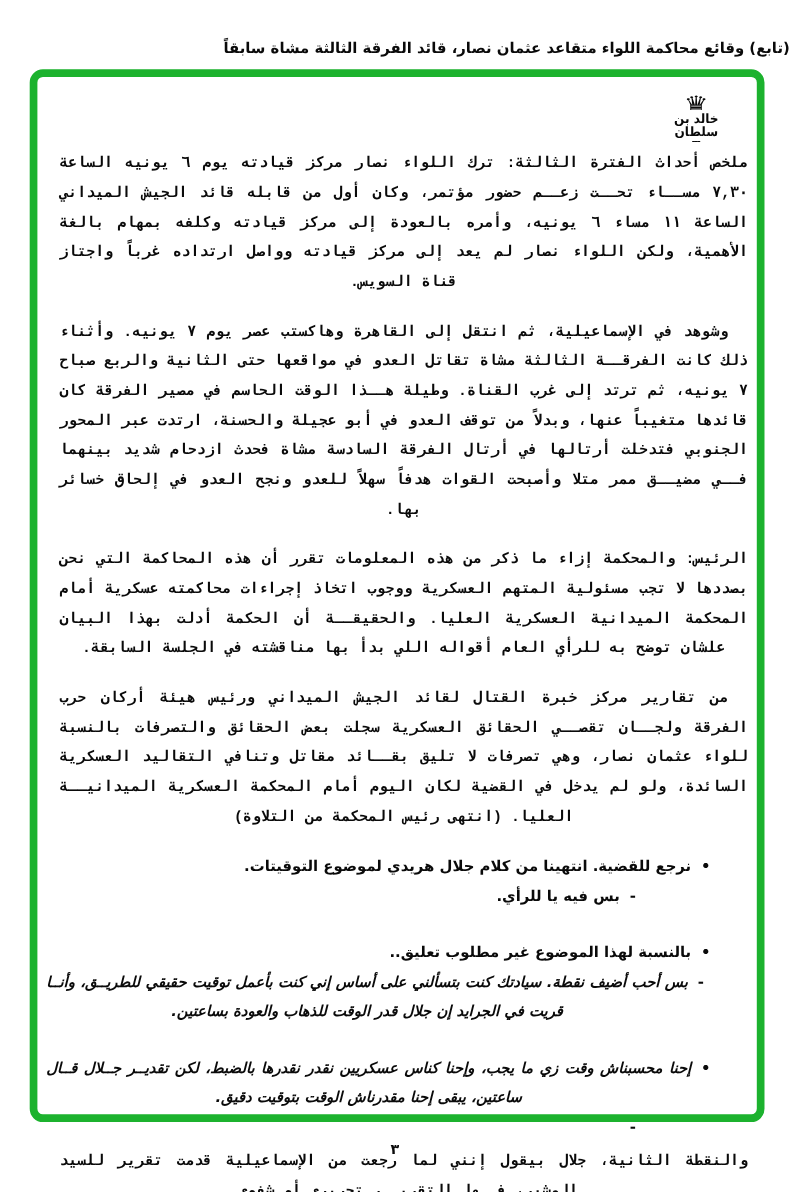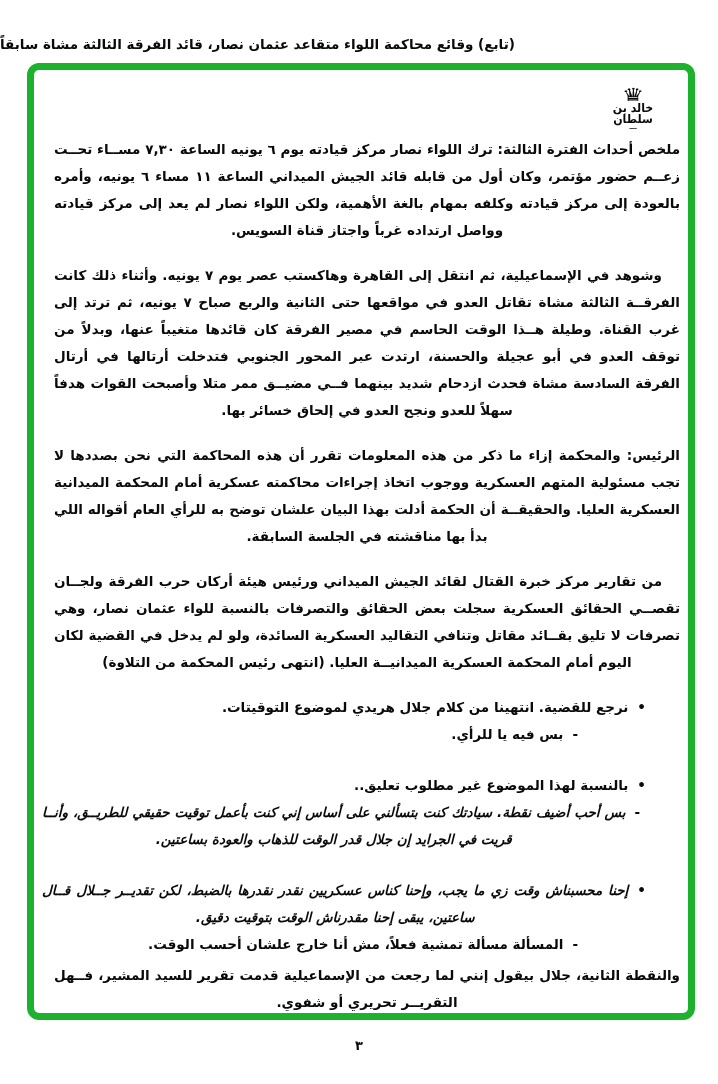--- a/index.html
+++ b/index.html
@@ -4,21 +4,21 @@
 <style>
   html,body{margin:0;padding:0;}
   body{
     width:718px;height:1084px;position:relative;
     background:#ffffff;color:#0a0a0a;
     font-family:"DejaVu Sans",sans-serif;
     overflow:hidden;
   }
   .header-line{
     position:absolute;top:36px;left:0;width:100%;
-    text-align:left;direction:rtl;
+    text-align:right;direction:rtl;
     font-weight:bold;font-size:13.5px;letter-spacing:0;
   }
   .frame{
     position:absolute;left:27px;top:63px;width:668px;height:957px;
     box-sizing:border-box;
     border:7px solid #1cb22e;border-radius:12px;
     background:#ffffff;
   }
   .stamp{
     position:absolute;top:86px;right:44px;width:82px;
@@ -28,21 +28,21 @@
   .stamp .name{
     display:block;font-size:11px;font-weight:bold;
     margin-top:-1px;letter-spacing:-1px;transform:scaleY(1.05);
   }
   .stamp .base{display:block;font-size:7px;font-weight:bold;margin-top:-1px;}
   .content{
     position:absolute;top:136px;left:42px;right:38px;
     direction:rtl;font-weight:bold;font-size:13.5px;line-height:27px;
     text-align:justify;
   }
-  .para{margin:0 0 18px 12px;text-align:justify;text-align-last:center;}
+  .para{margin:0 0 18px 12px;text-align:justify;text-align-last:center;font-family:Liberation Mono, monospace;}
   .para.ind{text-indent:18px;}
   .list-item{display:flex;gap:9px;margin:0;}
   .list-item .marker{flex:0 0 auto;}
   .list-item .txt{flex:1 1 auto;}
   .single .txt{text-align:left;text-align-last:right;}
   .multi .txt{text-align:justify;text-align-last:center;font-style:italic;}
   .lvl1{padding-right:34px;}
   .lvl1b{padding-right:40px;}
   .lvl2{padding-right:102px;}
   .gap-after{margin-bottom:24px;}
@@ -95,20 +95,19 @@
     <div class="txt">بس أحب أضيف نقطة. سيادتك كنت بتسألني على أساس إني كنت بأعمل توقيت حقيقي للطريــق، وأنــا قريت في الجرايد إن جلال قدر الوقت للذهاب والعودة بساعتين.</div>
   </div>
 
   <div class="list-item multi lvl1">
     <span class="marker">•</span>
     <div class="txt">إحنا محسبناش وقت زي ما يجب، وإحنا كناس عسكريين نقدر نقدرها بالضبط، لكن تقديــر جــلال قــال ساعتين، يبقى إحنا مقدرناش الوقت بتوقيت دقيق.</div>
   </div>
 
   <div class="list-item single lvl2 small-gap-after">
     <span class="marker">-</span>
-    <div class="txt">المسألة مسألة تمشية فعلاً، مش أنا خارج علشان أحسب الوقت.</div>
   </div>
 
   <div class="para">والنقطة الثانية، جلال بيقول إنني لما رجعت من الإسماعيلية قدمت تقرير للسيد المشير، فــهل التقريــر تحريري أو شفوي.</div>
 
 </div>
 
 <div class="page-number">٣</div>
 
 </body></html>

